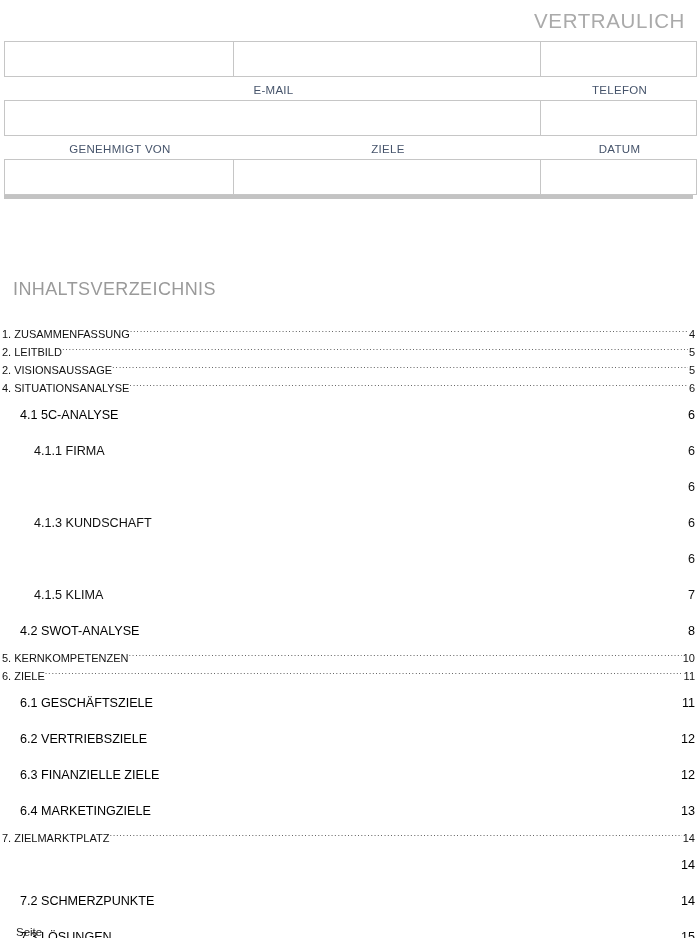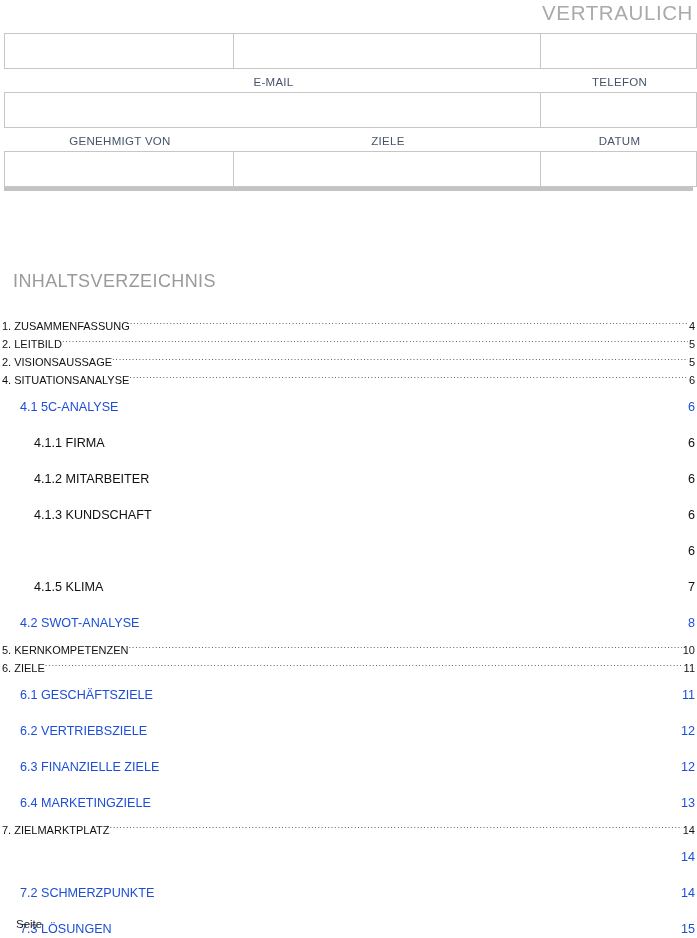--- a/index.html
+++ b/index.html
@@ -23,22 +23,23 @@
     box-sizing: border-box;
     position: relative;
   }
 
   
   .doc-header {
     height: 33px;
     display: flex;
     align-items: flex-start;
     justify-content: flex-end;
-    padding-right: 4px;
+    padding-right: 12px;
     box-sizing: border-box;
+    margin-top: 8px;
   }
   .confidential {
     font-size: 20.5px;
     letter-spacing: 0.6px;
     color: #aaaaaa;
     line-height: 1;
     padding-top: 3px;
     white-space: nowrap;
   }
 
@@ -135,21 +136,21 @@
     padding-left: 0;
     color: #111111;
   }
   .lvl1 .toc-leader::after { font-size: 9.4px; letter-spacing: 0.7px; }
 
   
   .lvl2 {
     font-size: 12.6px;
     line-height: 36px;
     padding-left: 18px;
-    color: #1d4ed8;
+    color: #000000;
   }
   .lvl2 .toc-leader::after { font-size: 12.6px; letter-spacing: 0.9px; }
 
   
   .lvl3 {
     font-size: 12.6px;
     line-height: 36px;
     padding-left: 32px;
     color: #111111;
   }
@@ -246,21 +247,20 @@
         <span class="toc-title">4.1 5C-ANALYSE</span>
         <span class="toc-leader"></span>
         <span class="toc-page">6</span>
       </li>
       <li class="toc-entry lvl3">
         <span class="toc-title">4.1.1 FIRMA</span>
         <span class="toc-leader"></span>
         <span class="toc-page">6</span>
       </li>
       <li class="toc-entry lvl3">
-        <span class="toc-title">4.1.2 MITARBEITER</span>
         <span class="toc-leader"></span>
         <span class="toc-page">6</span>
       </li>
       <li class="toc-entry lvl3">
         <span class="toc-title">4.1.3 KUNDSCHAFT</span>
         <span class="toc-leader"></span>
         <span class="toc-page">6</span>
       </li>
       <li class="toc-entry lvl3">
         <span class="toc-leader"></span>

